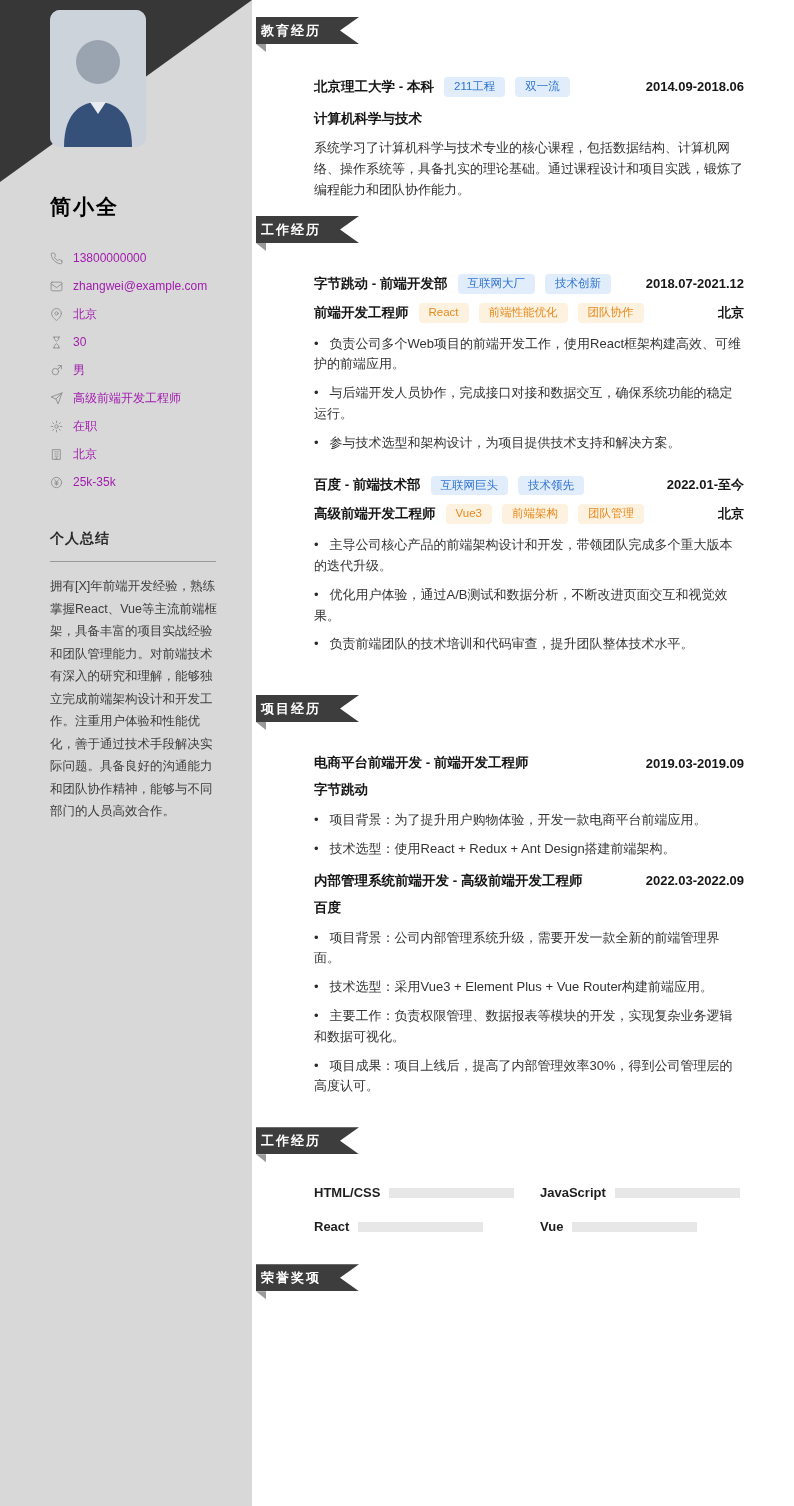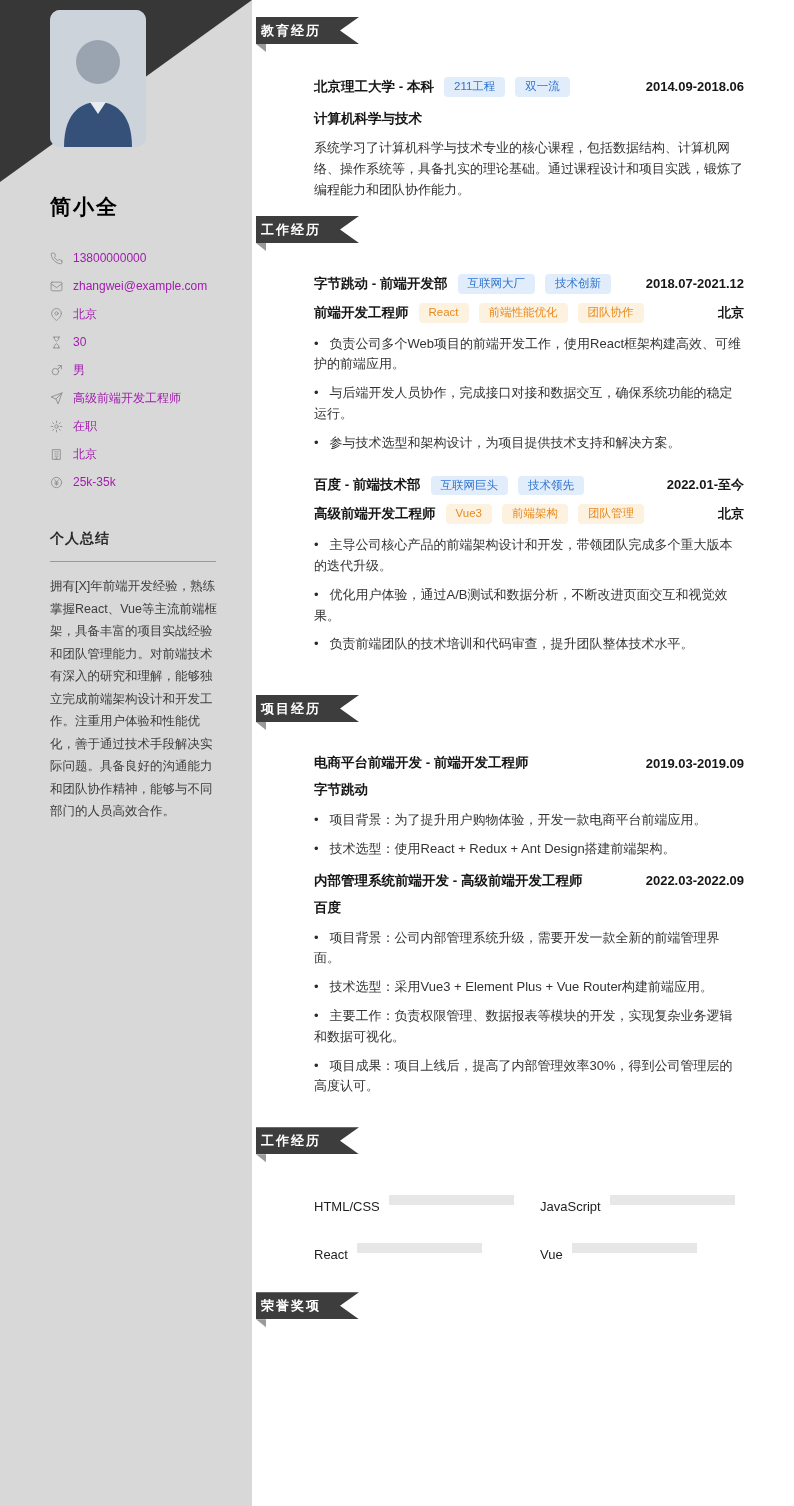--- a/index.html
+++ b/index.html
@@ -72,21 +72,21 @@
   .bullets { margin-top: 11px; }
   .bullet { font-size: 13px; color: #333; line-height: 1.6; margin-bottom: 8px; }
   .bullet .dot { margin-right: 11px; color: #2b2b2b; }
 
   .project { margin-top: 32px; }
   .project + .project { margin-top: 12px; }
   .proj-company { margin-top: 9px; }
 
   .skills-grid { display: grid; grid-template-columns: 1fr 1fr; column-gap: 22px; row-gap: 19px; margin-top: 31px; }
   .skill { display: flex; align-items: center; gap: 9px; }
-  .skill-name { font-size: 13px; font-weight: normal; color: #1e1e1e; white-space: nowrap; margin-top: 14px; }
+  .skill-name { font-size: 13px; font-weight: bold; color: #1e1e1e; white-space: nowrap; }
   .skill-bar { width: 125px; height: 10px; background: #e7e7e7; position: relative; }
   .skill-fill { height: 100%; background: #404040; clip-path: polygon(0 0, 100% 0, calc(100% - 7px) 100%, 0 100%); }
 </style>
 </head>
 <body>
 
 <div class="page">
 
   <aside class="sidebar">
     <div class="dark-corner"></div>

